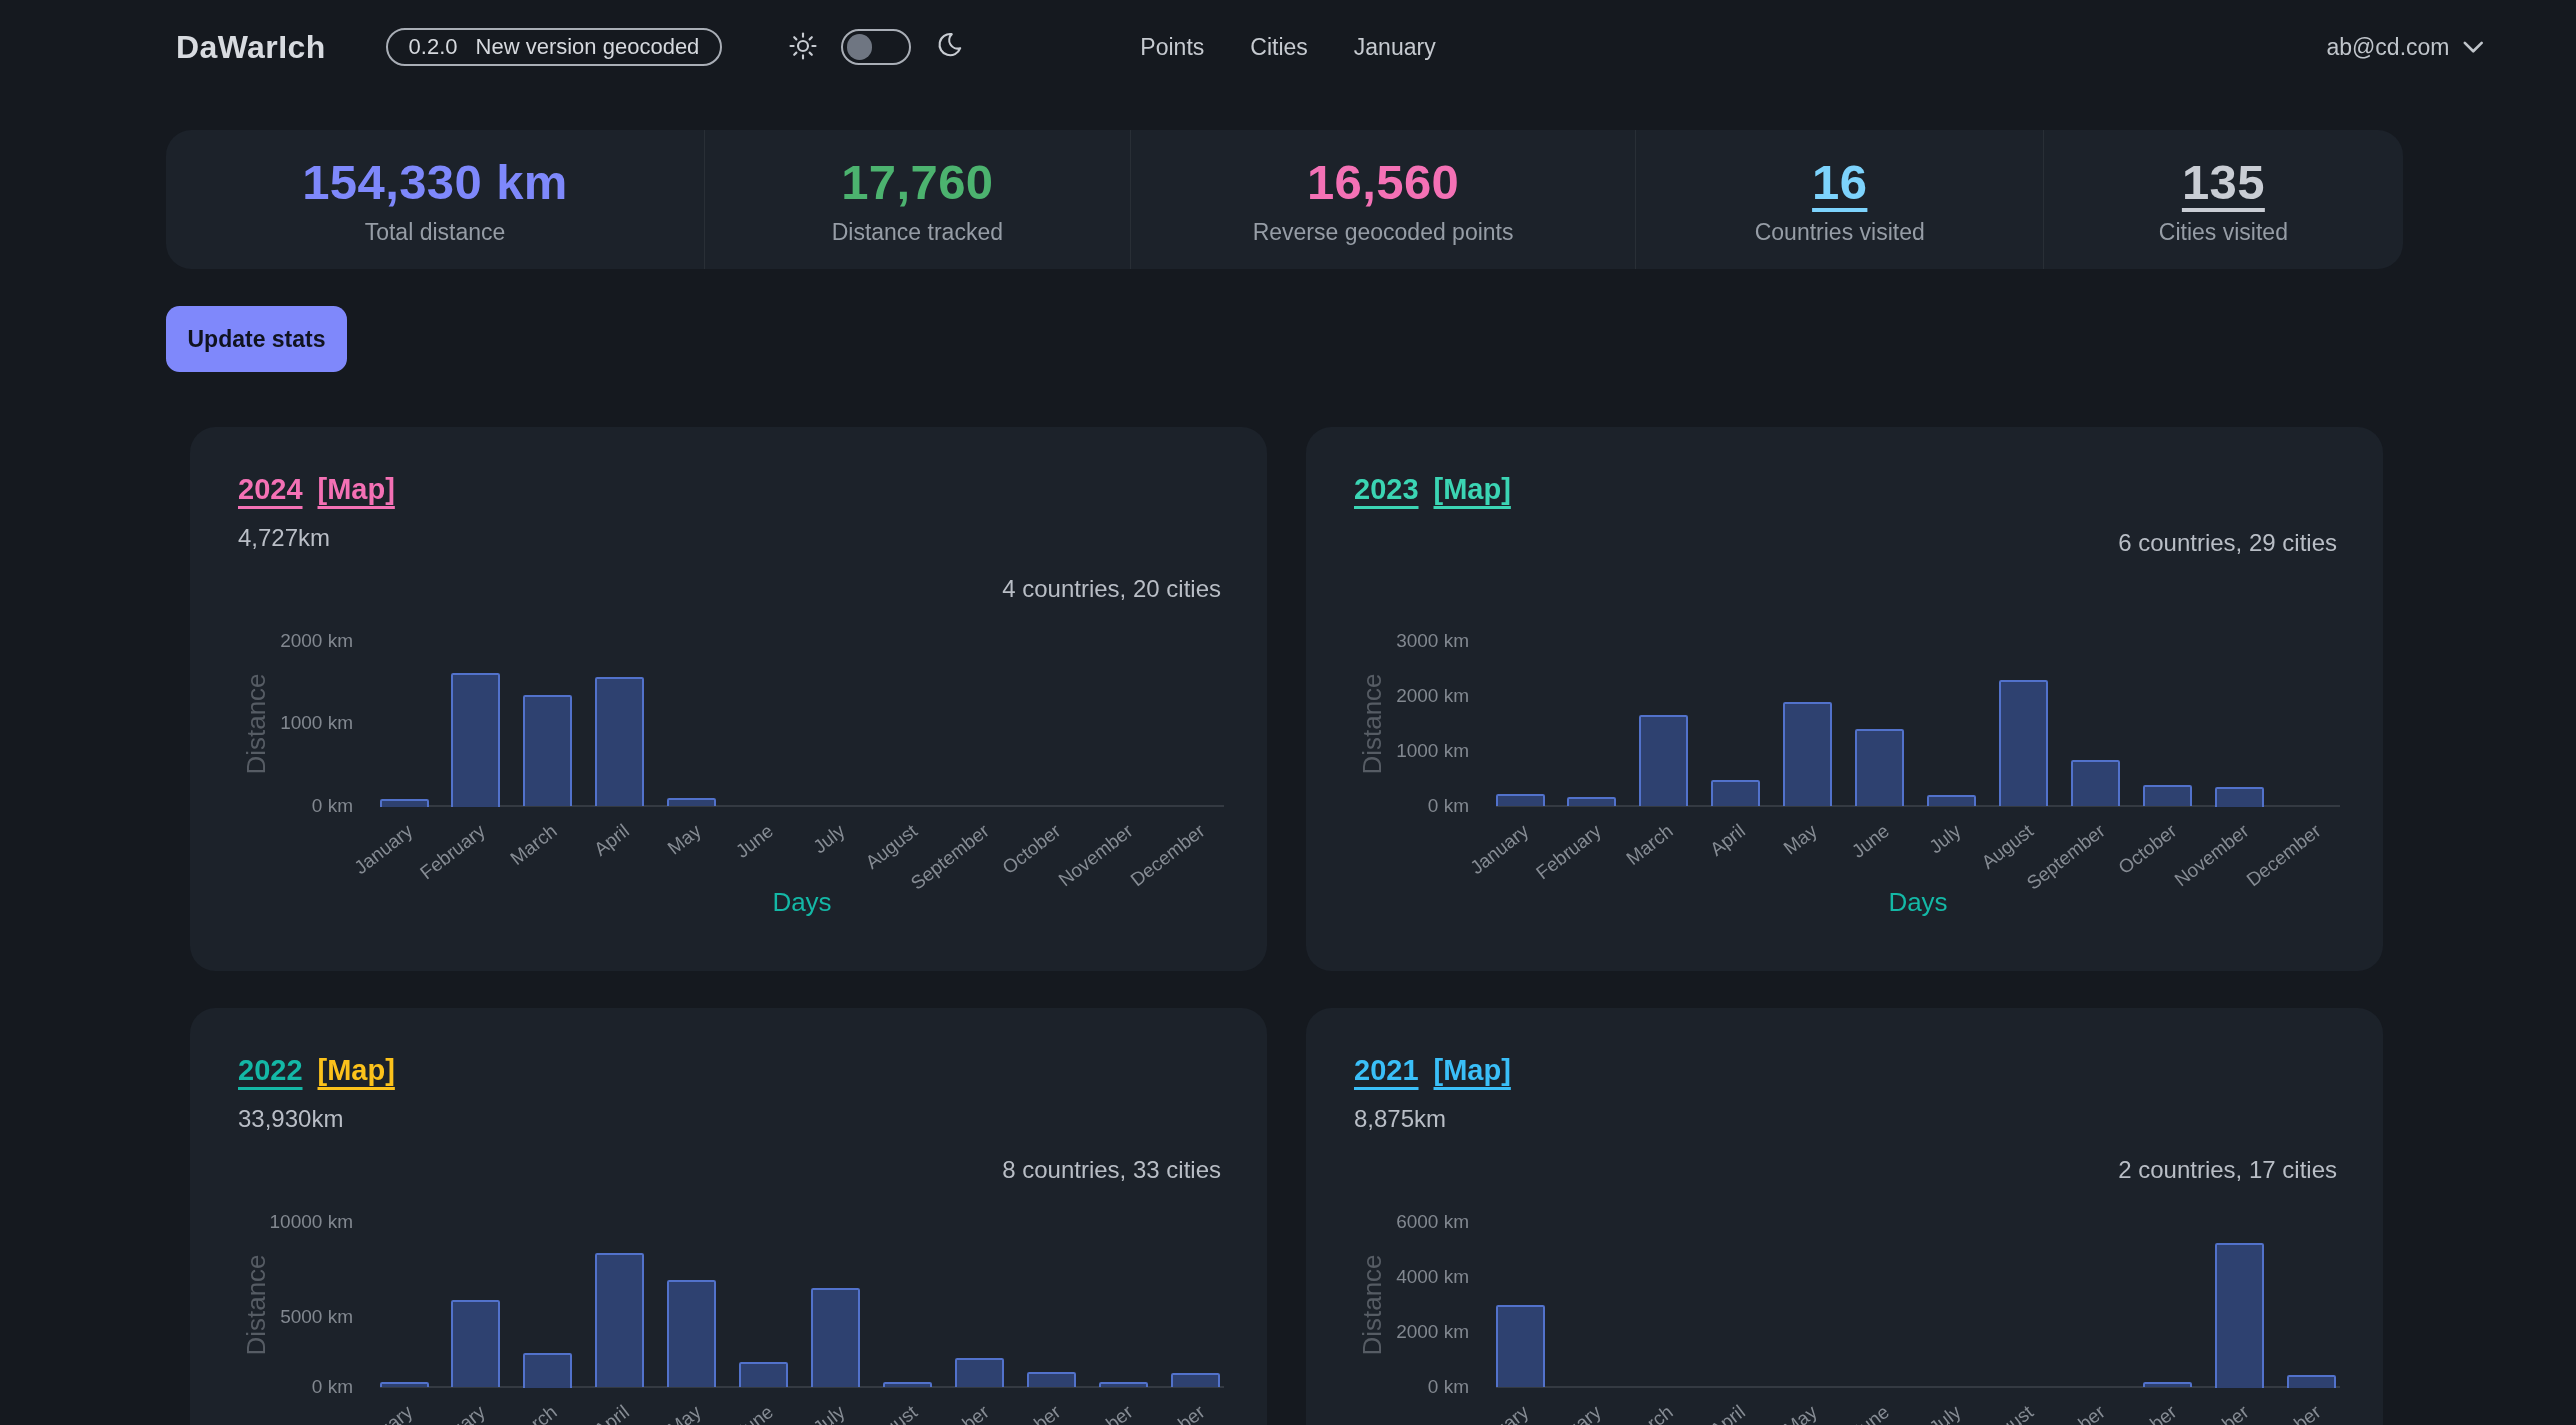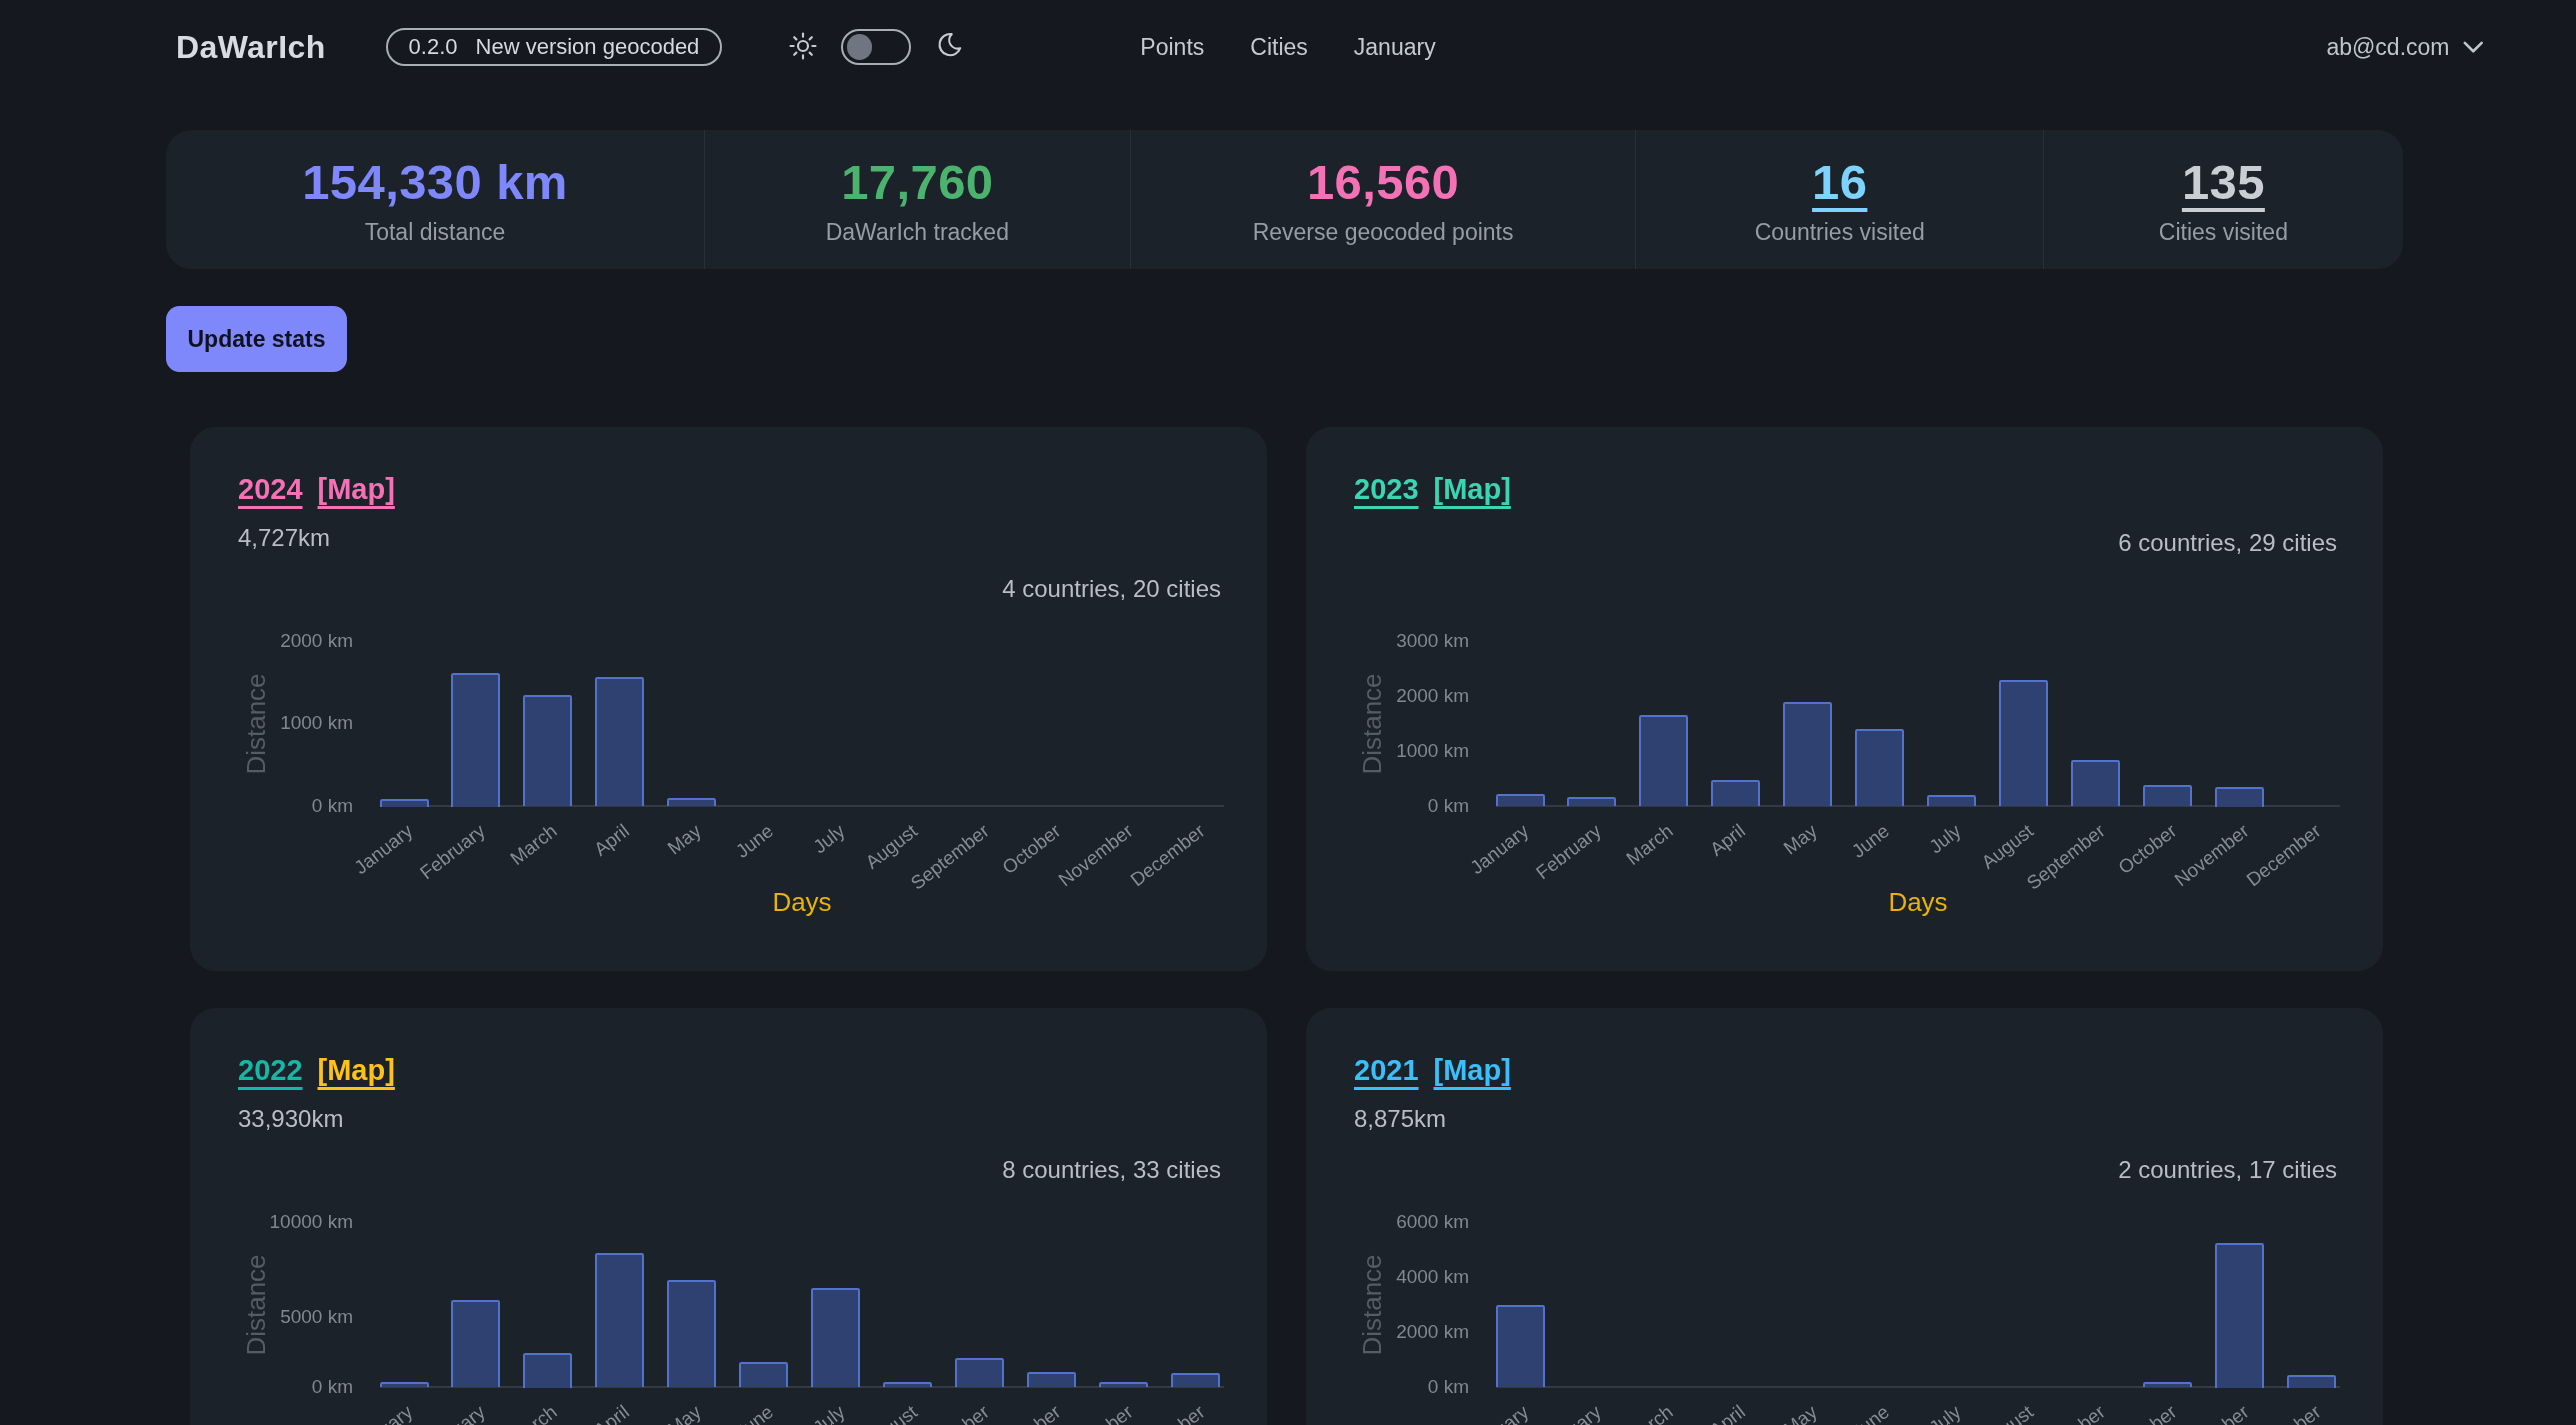--- a/index.html
+++ b/index.html
@@ -49,21 +49,21 @@
   
   .chart{position:absolute;inset:0;pointer-events:none;}
   .ytick{position:absolute;left:0;width:163px;text-align:right;font-size:19px;
     line-height:22.5px;color:#828890;}
   .axisline{position:absolute;left:190px;top:378px;width:844px;height:1.5px;background:#343a42;}
   .bar{position:absolute;width:49px;border-style:solid;border-width:2.2px;border-bottom:none;
     border-radius:2.2px 2.2px 0 0;}
   .xtickwrap{position:absolute;width:0;height:0;}
   .xtickwrap span{position:absolute;right:0;top:0;white-space:nowrap;font-size:19px;
     color:#868c94;transform-origin:100% 0;transform:rotate(-38deg);}
-  .xaxis-title{position:absolute;transform:translateX(-50%);font-size:26px;color:#eab308;}
+  .xaxis-title{position:absolute;transform:translateX(-50%);font-size:26px;color:#14b8a6;}
   .yaxis-title{position:absolute;left:66px;top:297px;transform:translate(-50%,-50%) rotate(-90deg);
     font-size:26px;color:#565c64;}
 </style>
 </head>
 <body>
 
 <header class="header">
   <a class="logo">DaWarIch</a>
 
   <a class="badge">
@@ -111,21 +111,21 @@
   </div>
 </header>
 
 <section class="stats">
   <div class="stat" style="flex:0 0 24.05%">
     <div class="stat-value" style="color: rgb(126, 136, 251);">154,330 km</div>
     <div class="stat-label">Total distance</div>
   </div>
   <div class="stat" style="flex:0 0 19.03%">
     <div class="stat-value" style="color: rgb(76, 179, 111);">17,760</div>
-    <div class="stat-label">DaWarIch tracked</div>
+    <div class="stat-label">Distance tracked</div>
   </div>
   <div class="stat" style="flex:0 0 22.61%">
     <div class="stat-value" style="color: rgb(244, 113, 181);">16,560</div>
     <div class="stat-label">Reverse geocoded points</div>
   </div>
   <div class="stat" style="flex:0 0 18.22%">
     <a class="stat-value u" style="color: #7dd3fc;">16</a>
     <div class="stat-label">Countries visited</div>
   </div>
   <div class="stat" style="flex:0 0 16.08%">

